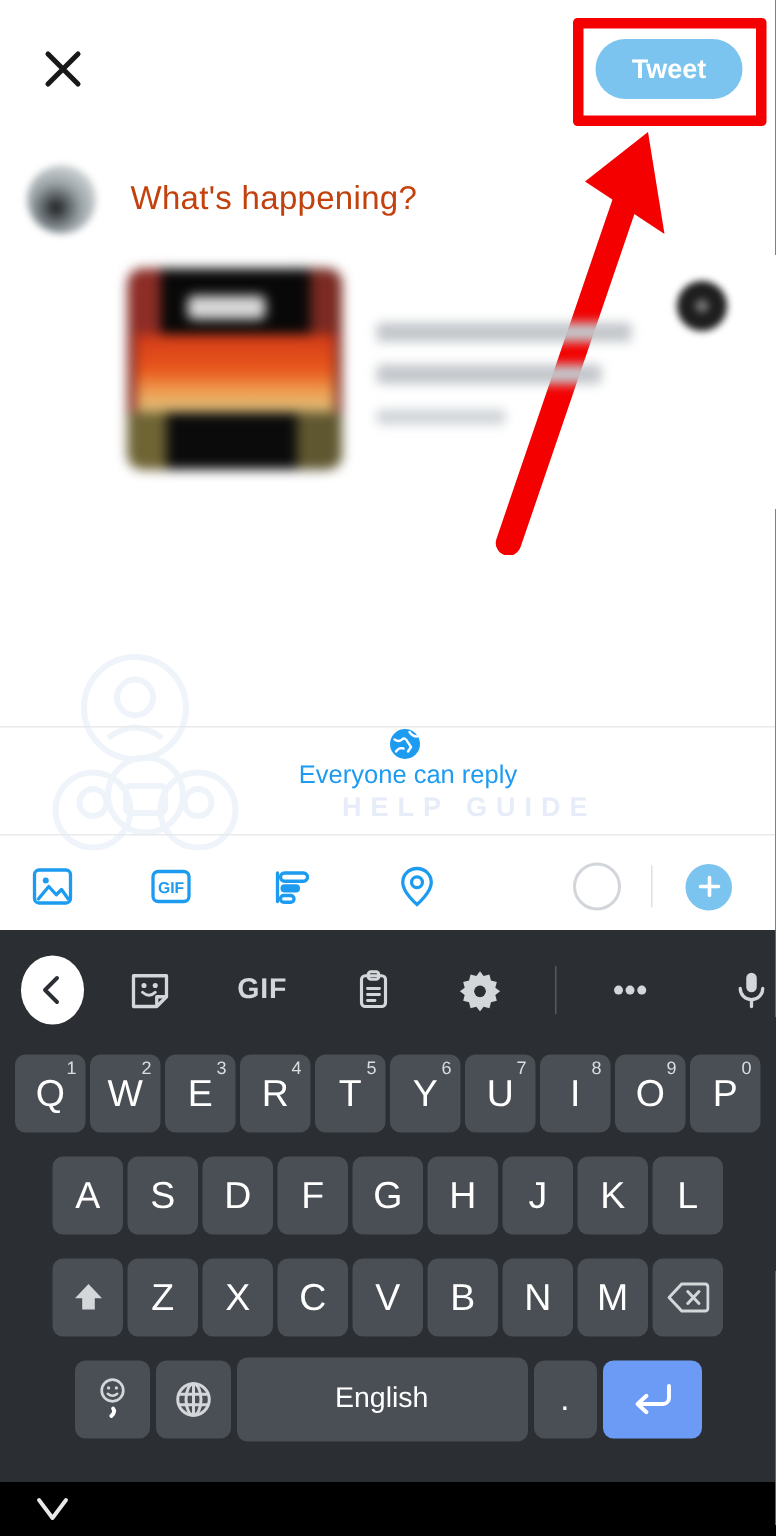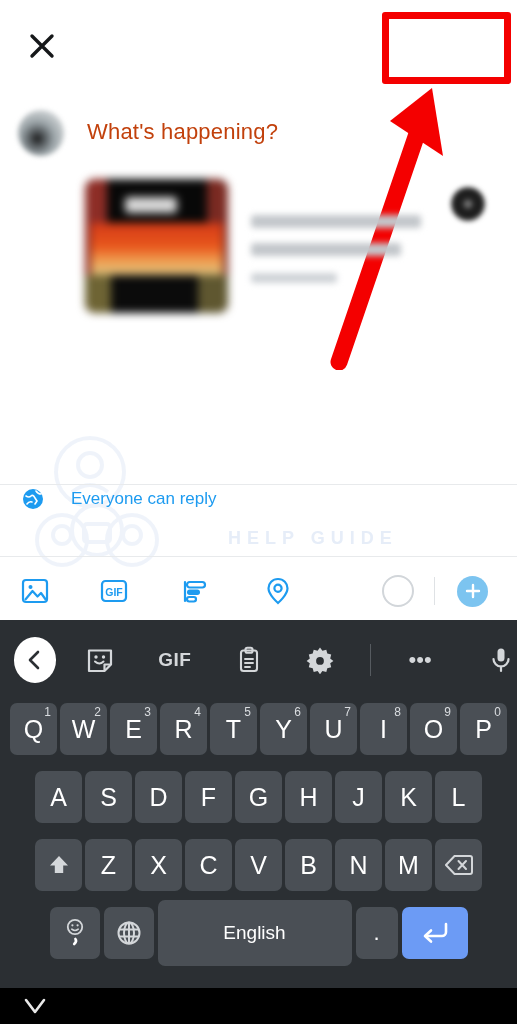--- a/index.html
+++ b/index.html
@@ -134,24 +134,25 @@
     filter: blur(2.6px);
     cursor: pointer;
   }
 
   
   #divider-top {
     position: absolute; left: 0; top: 484px;
     width: 517px; height: 1px; background: #e8eaec;
   }
   #reply-row {
-    position: absolute; left: 0; top: 469px;
+    position: absolute; left: 0; top: 485px;
     width: 517px; height: 60px;
     display: flex; align-items: center;
     cursor: pointer;
+    flex-direction: column;
   }
   #globe-icon { margin-left: 22px; width: 22px; height: 22px; display:flex; }
   #reply-label {
     margin-left: 27px;
     font-size: 17px; color: #1d9bf0;
   }
   #divider-bottom {
     position: absolute; left: 0; top: 556px;
     width: 517px; height: 1px; background: #e8eaec;
   }
@@ -234,21 +235,21 @@
   #kb-row2 .key { width: 47px; height: 52px; }
   #kb-row3 .key { width: 47px; height: 52px; }
   .key .sup {
     position: absolute; top: 2px; right: 6px;
     font-size: 12px; color: #dadde0; font-weight: 400;
   }
   #key-shift, #key-backspace { width: 62px; }
   #key-sym { width: 72px; height: 52px; font-size: 19px; color:#e2e5e8; }
   #key-emoji { width: 50px; height: 52px; }
   #key-globe { width: 50px; height: 52px; }
-  #key-space { width: 194px; height: 66px; font-size: 19px; }
+  #key-space { width: 194px; height: 56px; font-size: 19px; }
   #key-period { width: 42px; height: 52px; font-size: 22px; }
   #key-enter { width: 66px; height: 52px; background: #6c9bf5; }
 
   
   #navbar {
     position: absolute; left: 0; top: 988px;
     width: 517px; height: 36px;
     background: #000000;
   }
   #nav-back {
@@ -278,20 +279,21 @@
       </g>
     </svg>
     <div class="watermark wm-help">HELP GUIDE</div>
 
     <div id="header">
       <div id="close-btn">
         <svg width="28" height="28" viewBox="0 0 28 28">
           <path d="M4 4 L24 24 M24 4 L4 24" stroke="#16181a" stroke-width="3.4" stroke-linecap="round"></path>
         </svg>
       </div>
+      <button id="tweet-btn">Tweet</button>
       <div id="annot-box"></div>
       <svg id="annot-arrow" viewBox="0 0 145 290">
         <path d="M24 282 L104 48" stroke="#f40000" stroke-width="17" stroke-linecap="round" fill="none"></path>
         <path d="M117 8 L128 76 L75 41 Z" fill="#f40000"></path>
       </svg>
     </div>
 
     <div id="avatar"></div>
     <div id="placeholder">What's happening?</div>
 

